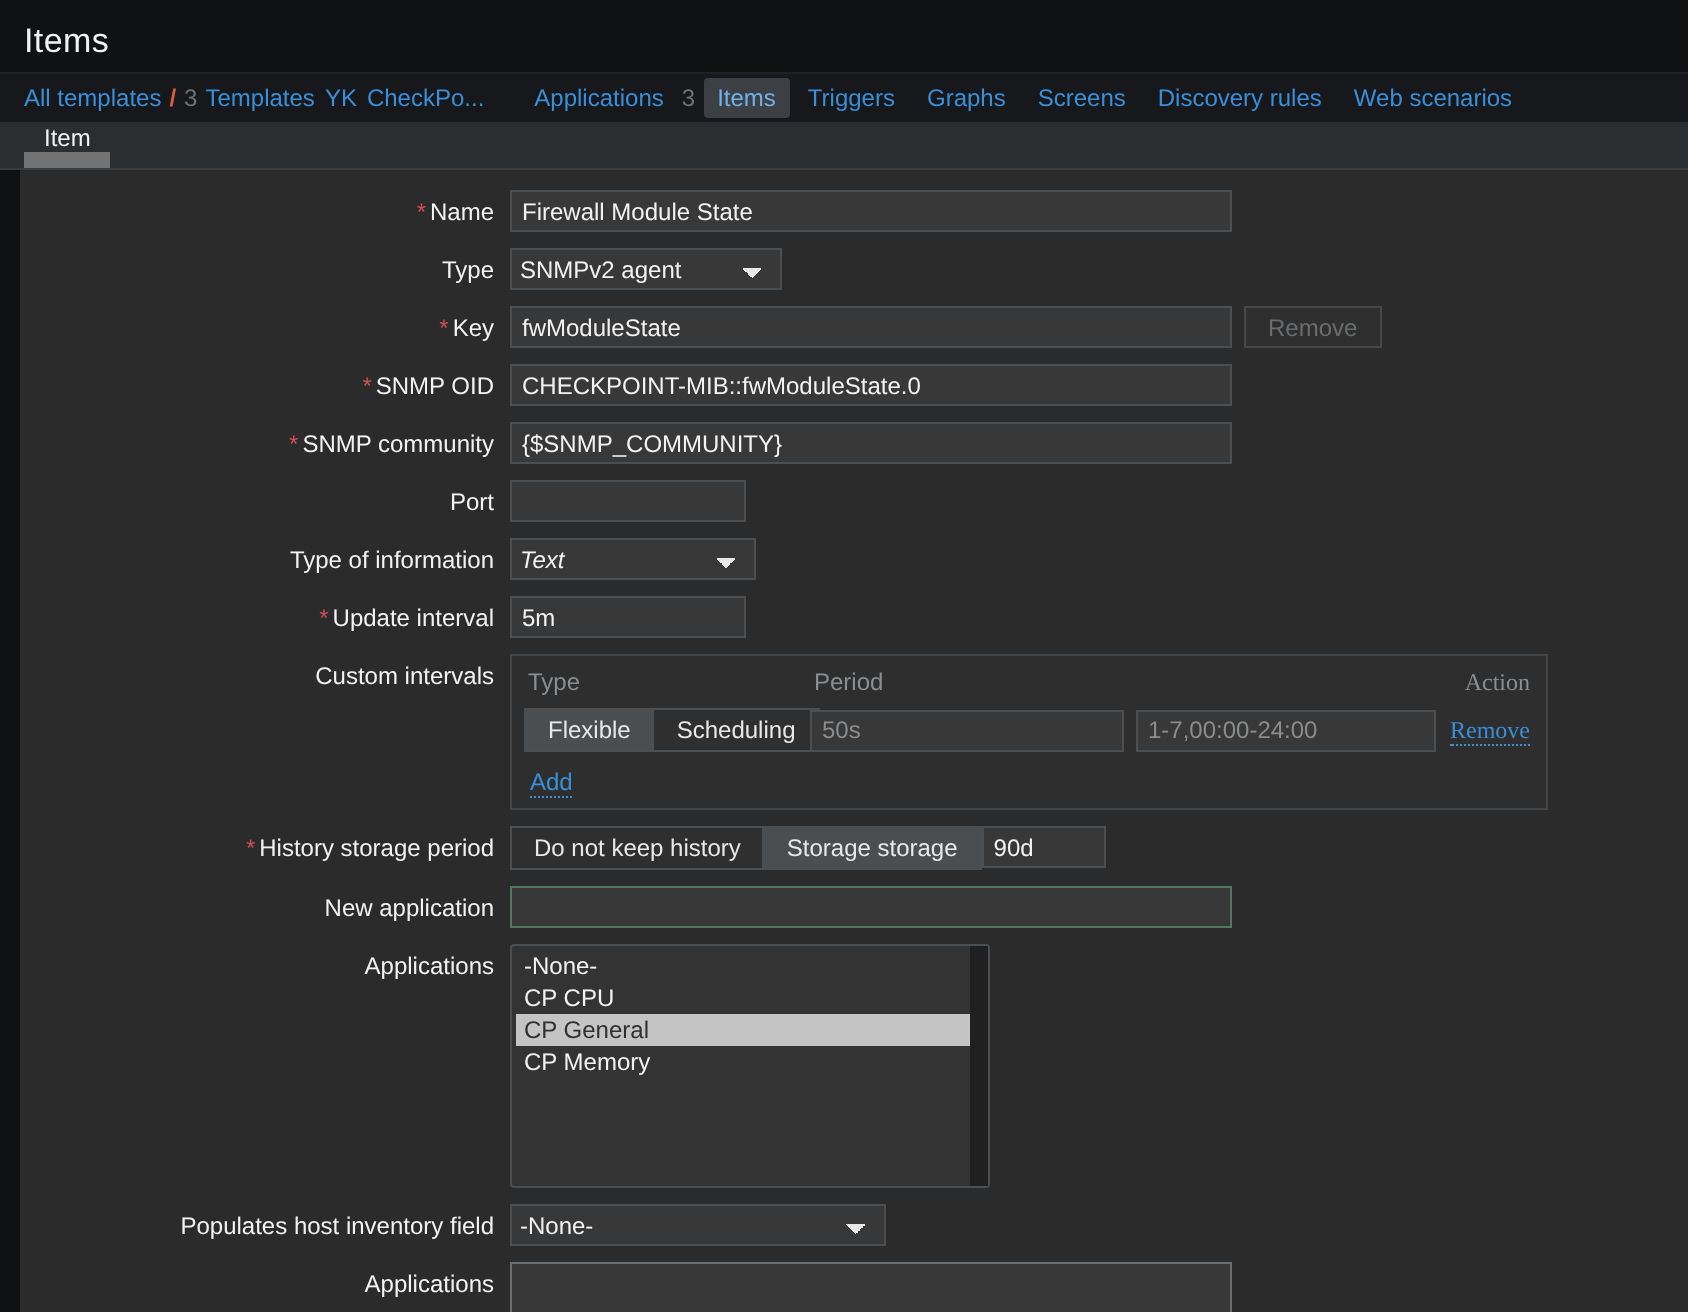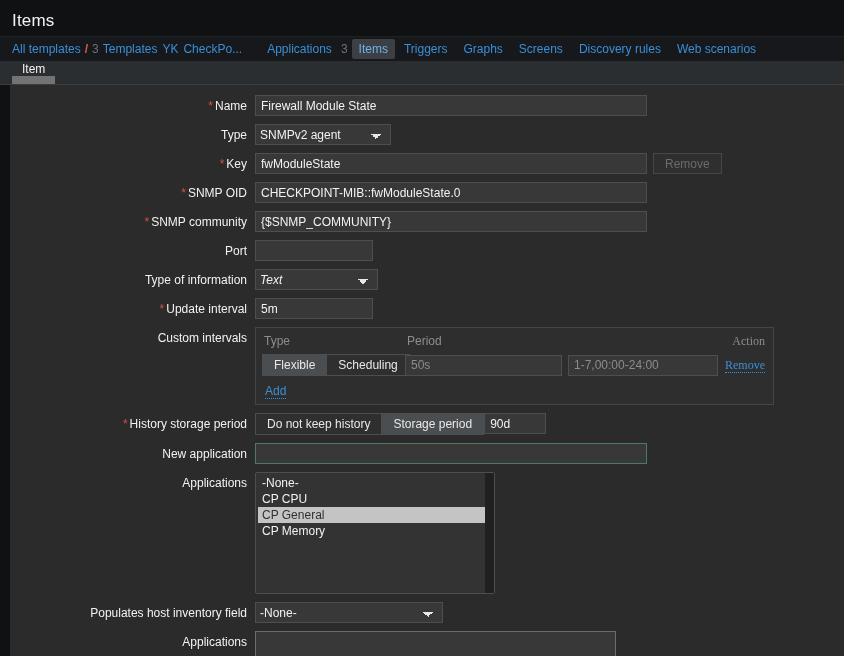--- a/index.html
+++ b/index.html
@@ -103,21 +103,21 @@
     background: #383838;
     border: 1px solid #4c4f52;
     color: #f2f2f2;
     font-family: "Liberation Sans", sans-serif;
     font-size: 12px;
     padding: 2px 5px;
     height: 21px;
     outline: none;
   }
   input.txt::placeholder { color: #77797b; }
-  input.w-big { width: 392px; }
+  input.w-big { width: 361px; }
   input.w-mid { width: 118px; }
 
   input.focus-green { border: 1px solid #4e7b5f; }
 
   select.sel {
     background: #383838;
     border: 1px solid #4c4f52;
     color: #f2f2f2;
     font-family: "Liberation Sans", sans-serif;
     font-size: 12px;
@@ -364,21 +364,21 @@
           </div>
         </div>
       </div>
     </div>
 
     <div class="row">
       <div class="lbl"><span class="req">*</span><span>History storage period</span></div>
       <div class="ctl">
         <span class="toggle">
           <span class="opt">Do not keep history</span>
-          <span class="opt on">Storage period</span>
+          <span class="opt on">Storage storage</span>
         </span>
         <input class="txt" style="width: 62px; margin-left: -6px;" type="text" value="90d">
       </div>
     </div>
 
     <div class="row">
       <div class="lbl">New application</div>
       <div class="ctl">
         <input class="txt w-big focus-green" type="text" value="" style="">
       </div>

